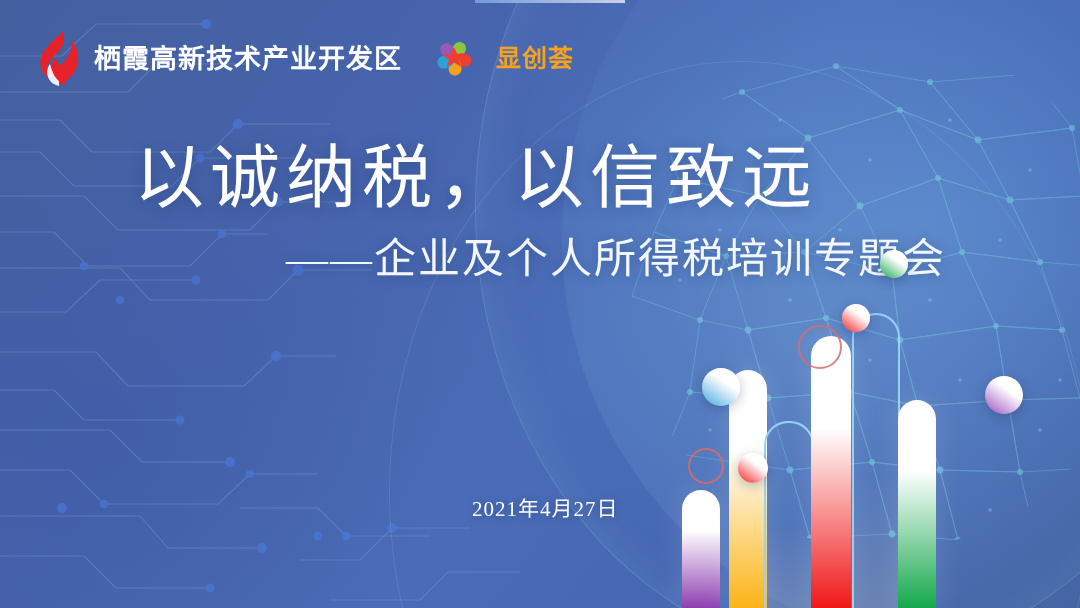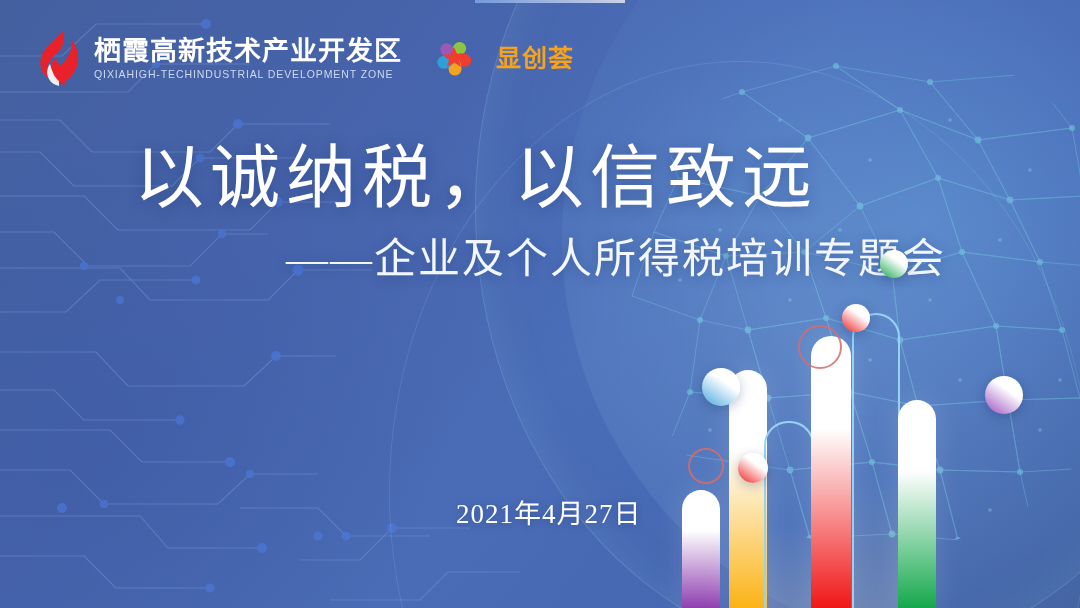--- a/index.html
+++ b/index.html
@@ -85,22 +85,22 @@
   .org{
     position:absolute;left:292px;top:366px;
     color:#ffffff;font-size:19px;letter-spacing:2px;line-height:28px;
     text-shadow:0 1px 7px rgba(20,44,98,.35);
   }
   .org-row{display:flex;}
   .org-label{width:160px;flex:0 0 160px;}
   .org-value{white-space:nowrap;}
   .org-label.blank{visibility:hidden;}
   .date{
-    position:absolute;left:456px;top:492px;
-    color:#ffffff;font-size:27px;letter-spacing:1px;
+    position:absolute;left:472px;top:492px;
+    color:#ffffff;font-size:21px;letter-spacing:1px;
     text-shadow:0 1px 7px rgba(20,44,98,.35);
   }
 
   
   .deco{position:absolute;right:0;bottom:0;width:400px;height:360px;pointer-events:none;}
   .bar{
     position:absolute;bottom:0;border-radius:22px 22px 0 0;
   }
   .bar-outline{
     position:absolute;bottom:0;
@@ -274,21 +274,20 @@
 
     <div class="logo-a">
       <svg class="flame" viewBox="0 0 46 58">
         <path d="M27 1 C30 13 26 18 19 25 C12 32 9 39 12 48 C6 44 3 36 5 28 C7 20 14 14 19 9 C23 5 26 3 27 1 Z" fill="#e8222a"></path>
         <path d="M35 9 C37 20 33 26 27 33 C21 40 19 46 22 55 C31 52 41 43 42 31 C43 21 39 14 35 9 Z" fill="#e8222a"></path>
         <path d="M20 28 C15 32 13 38 15 44 C17 50 23 54 30 55 C26 48 25 41 27 35 C23 36 21 33 20 28 Z" fill="#e8222a"></path>
         <path d="M14 34 C11 38 10 44 13 49 C15 53 19 55 23 56 L23 51 C19 48 16 42 14 34 Z" fill="#ffffff" opacity="0.9"></path>
       </svg>
       <div class="logo-a-text">
         <div class="logo-a-cn">栖霞高新技术产业开发区</div>
-        <div class="logo-a-en">QIXIAHIGH-TECHINDUSTRIAL DEVELOPMENT ZONE</div>
       </div>
     </div>
 
     <div class="logo-b">
       <svg class="logo-b-mark" viewBox="0 0 44 44">
         <g transform="translate(22,22)">
           <g transform="rotate(0)">
             <path d="M-3 -4 C-2 -14 4 -18 9 -15 C14 -12 13 -5 6 -2 Z" fill="#8cc63f"></path>
           </g>
           <g transform="rotate(72)">

